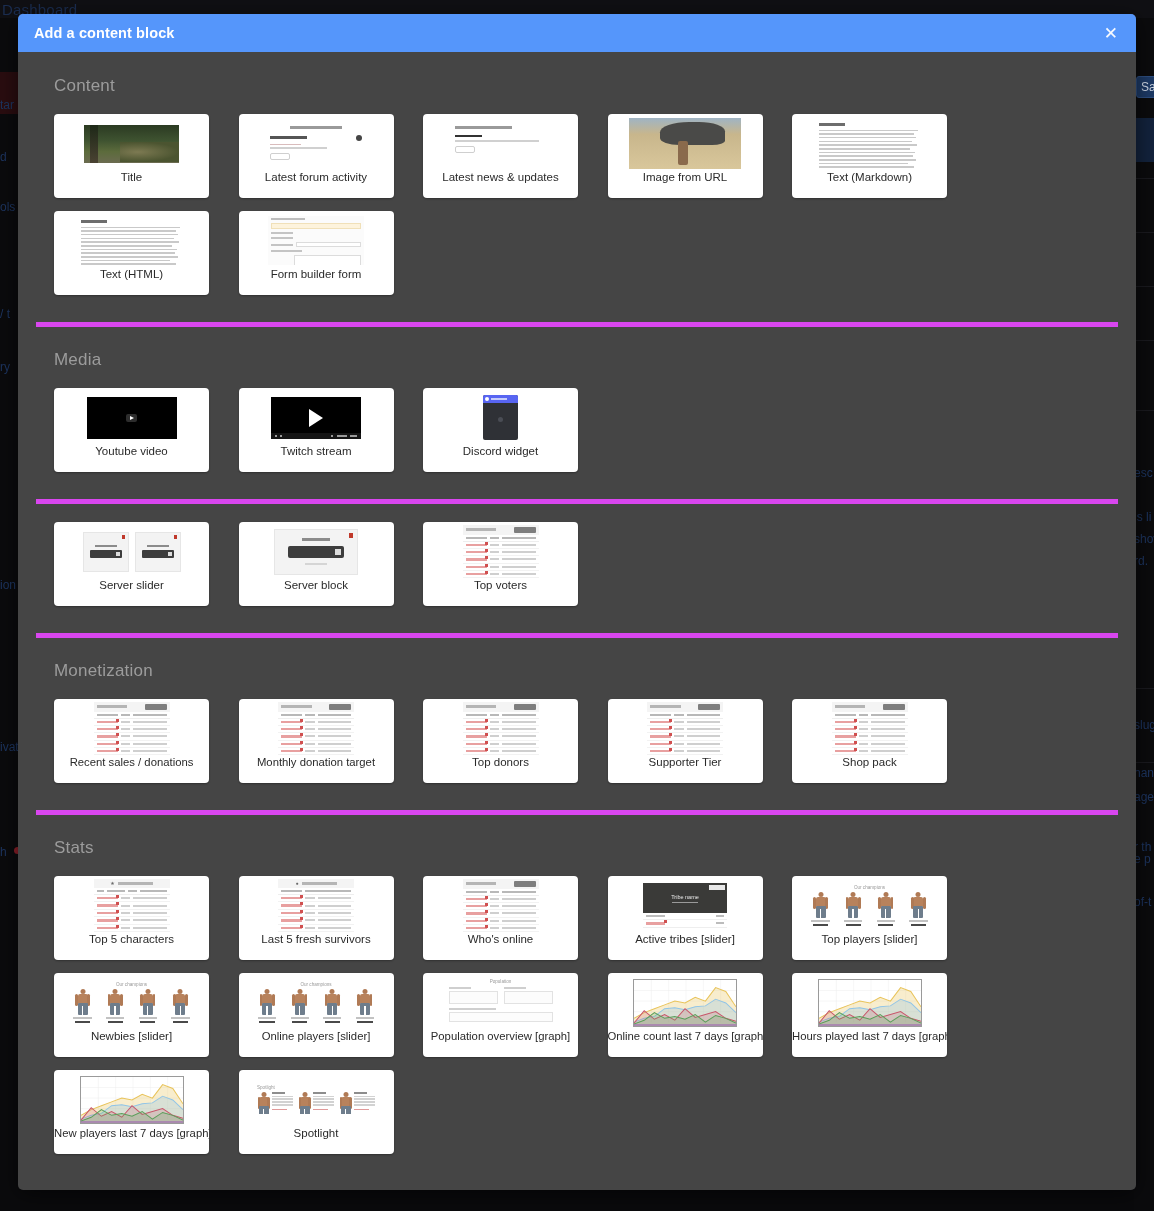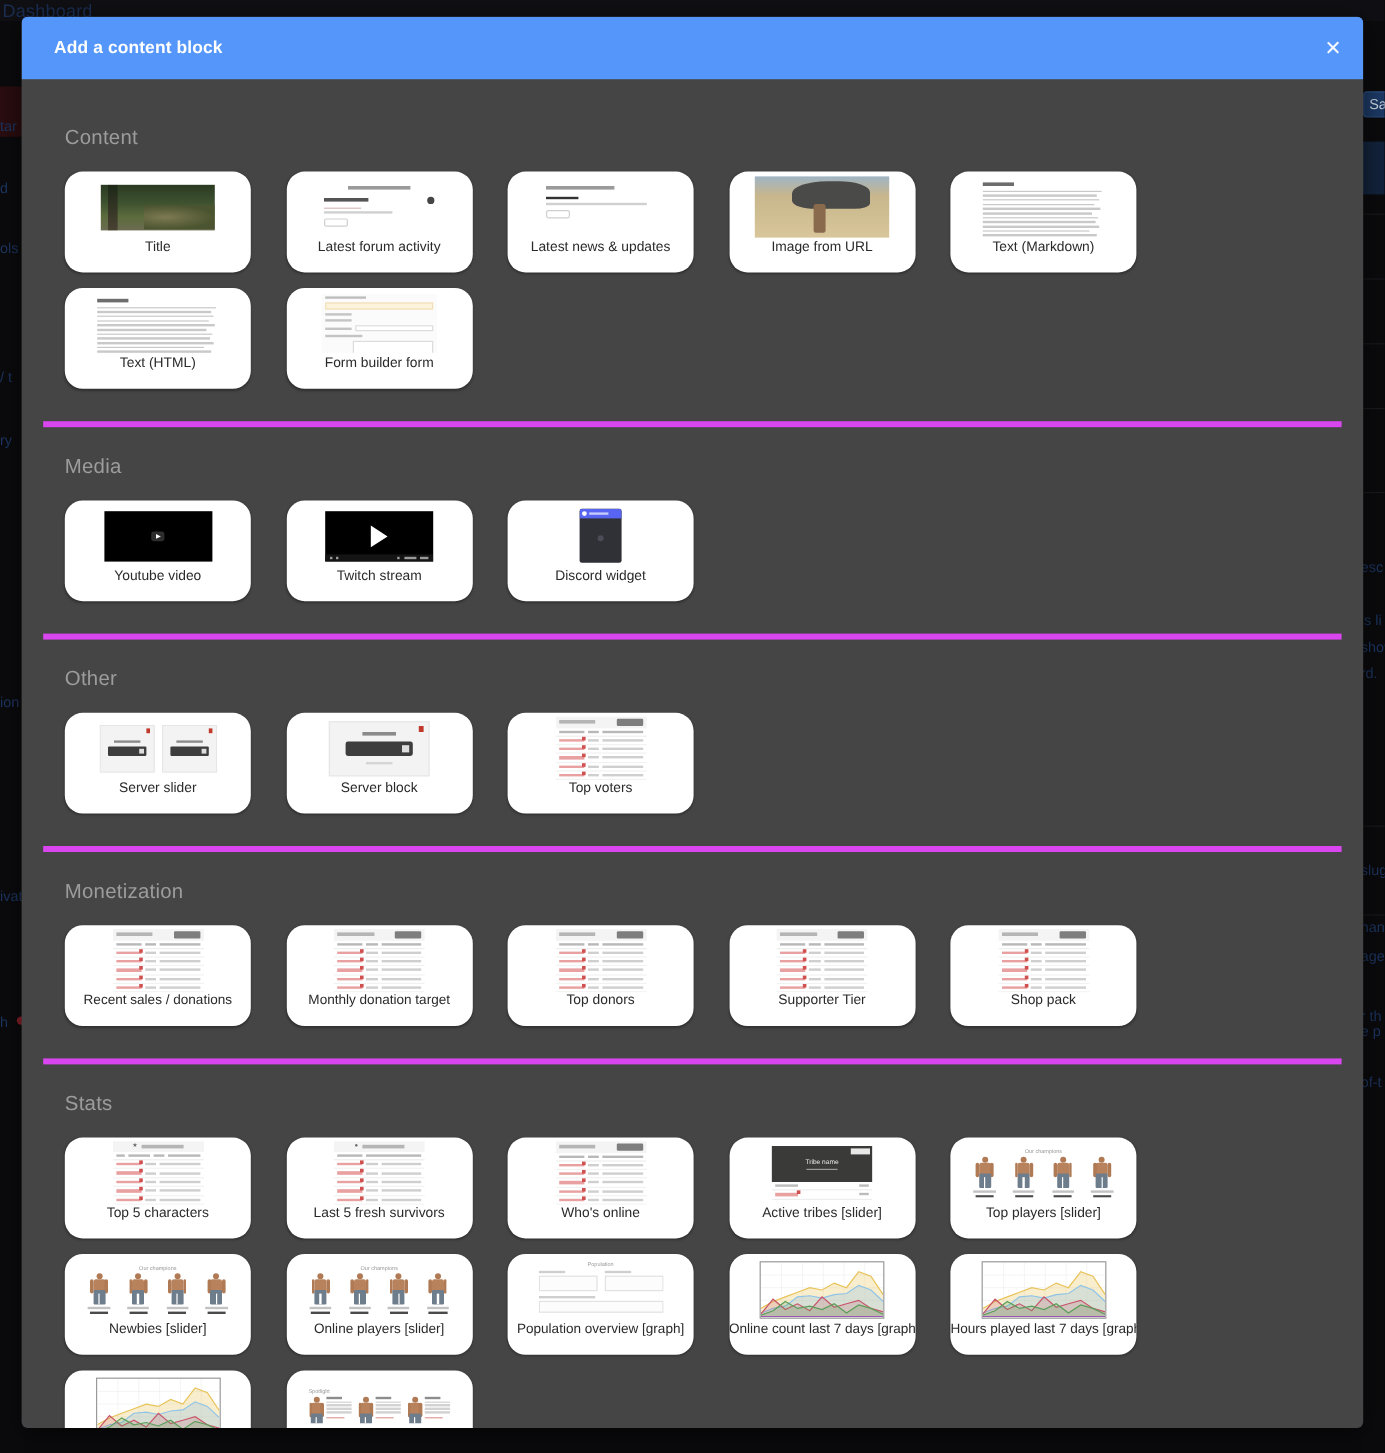--- a/index.html
+++ b/index.html
@@ -29,49 +29,49 @@
   
   .modal {
     position: absolute; left: 18px; top: 14px;
     width: 1118px; height: 1176px;
     background: #454545;
     border-radius: 5px;
     box-shadow: 0 4px 22px rgba(0,0,0,.55);
     overflow: hidden;
   }
   .modal-header {
-    height: 52px; background: #5596fb;
+    height: 38px; background: #5596fb;
     display: flex; align-items: center; justify-content: space-between;
-    padding: 0 14px 0 27px;
+    padding: 0 14px 0 16px;
   }
   .modal-title { color: #ffffff; font-size: 14.5px; font-weight: bold; letter-spacing: .1px; }
   .modal-close {
     color: #ffffff; font-size: 17px; line-height: 1;
     background: none; border: none; cursor: pointer; font-family: "Liberation Sans", sans-serif;
     padding: 2px 4px; opacity: .95;
   }
-  .modal-body { padding: 16px 18px; height: 1138px; overflow: hidden; }
+  .modal-body { padding: 1px 18px; height: 1138px; overflow: hidden; }
 
   
   .section { position: relative; }
   .section + .section { border-top: 5px solid #d946ef; }
   .section-title {
     font-size: 17px; color: #9c9c9c; font-weight: normal;
     padding: 23px 0 0 18px; letter-spacing: .2px;
   }
   .grid {
     display: flex; flex-wrap: wrap; gap: 0;
     padding: 18px 0 14px 18px;
   }
   .card-slot { width: 184.5px; padding-right: 29.5px; padding-bottom: 13px; }
 
   
   .card {
     width: 155px; height: 84px;
-    background: #ffffff; border-radius: 15px;
+    background: #ffffff; border-radius: 4px;
     display: flex; flex-direction: column; align-items: center;
     cursor: pointer; overflow: hidden;
     box-shadow: 0 1px 2px rgba(0,0,0,.3);
   }
   .thumb {
     width: 100%; height: 57px;
     display: flex; align-items: center; justify-content: center;
     overflow: hidden; padding-top: 2px;
   }
   .card-label {
@@ -463,21 +463,20 @@
                     </div>
                     <div class="dot"></div>
                   </div>
                 </div>
                 <div class="card-label">Discord widget</div>
               </div>
             </div>
           </div>
         </div>
         <div class="section">
-          <div class="section-title">Other</div>
           <div class="grid">
             <div class="card-slot">
               <div class="card">
                 <div class="thumb">
                   <div class="tn tn-servers">
                     <div class="tn-server">
                       <span class="pin"></span>
                       <div class="nm"></div>
                       <div class="go"></div>
                     </div>

